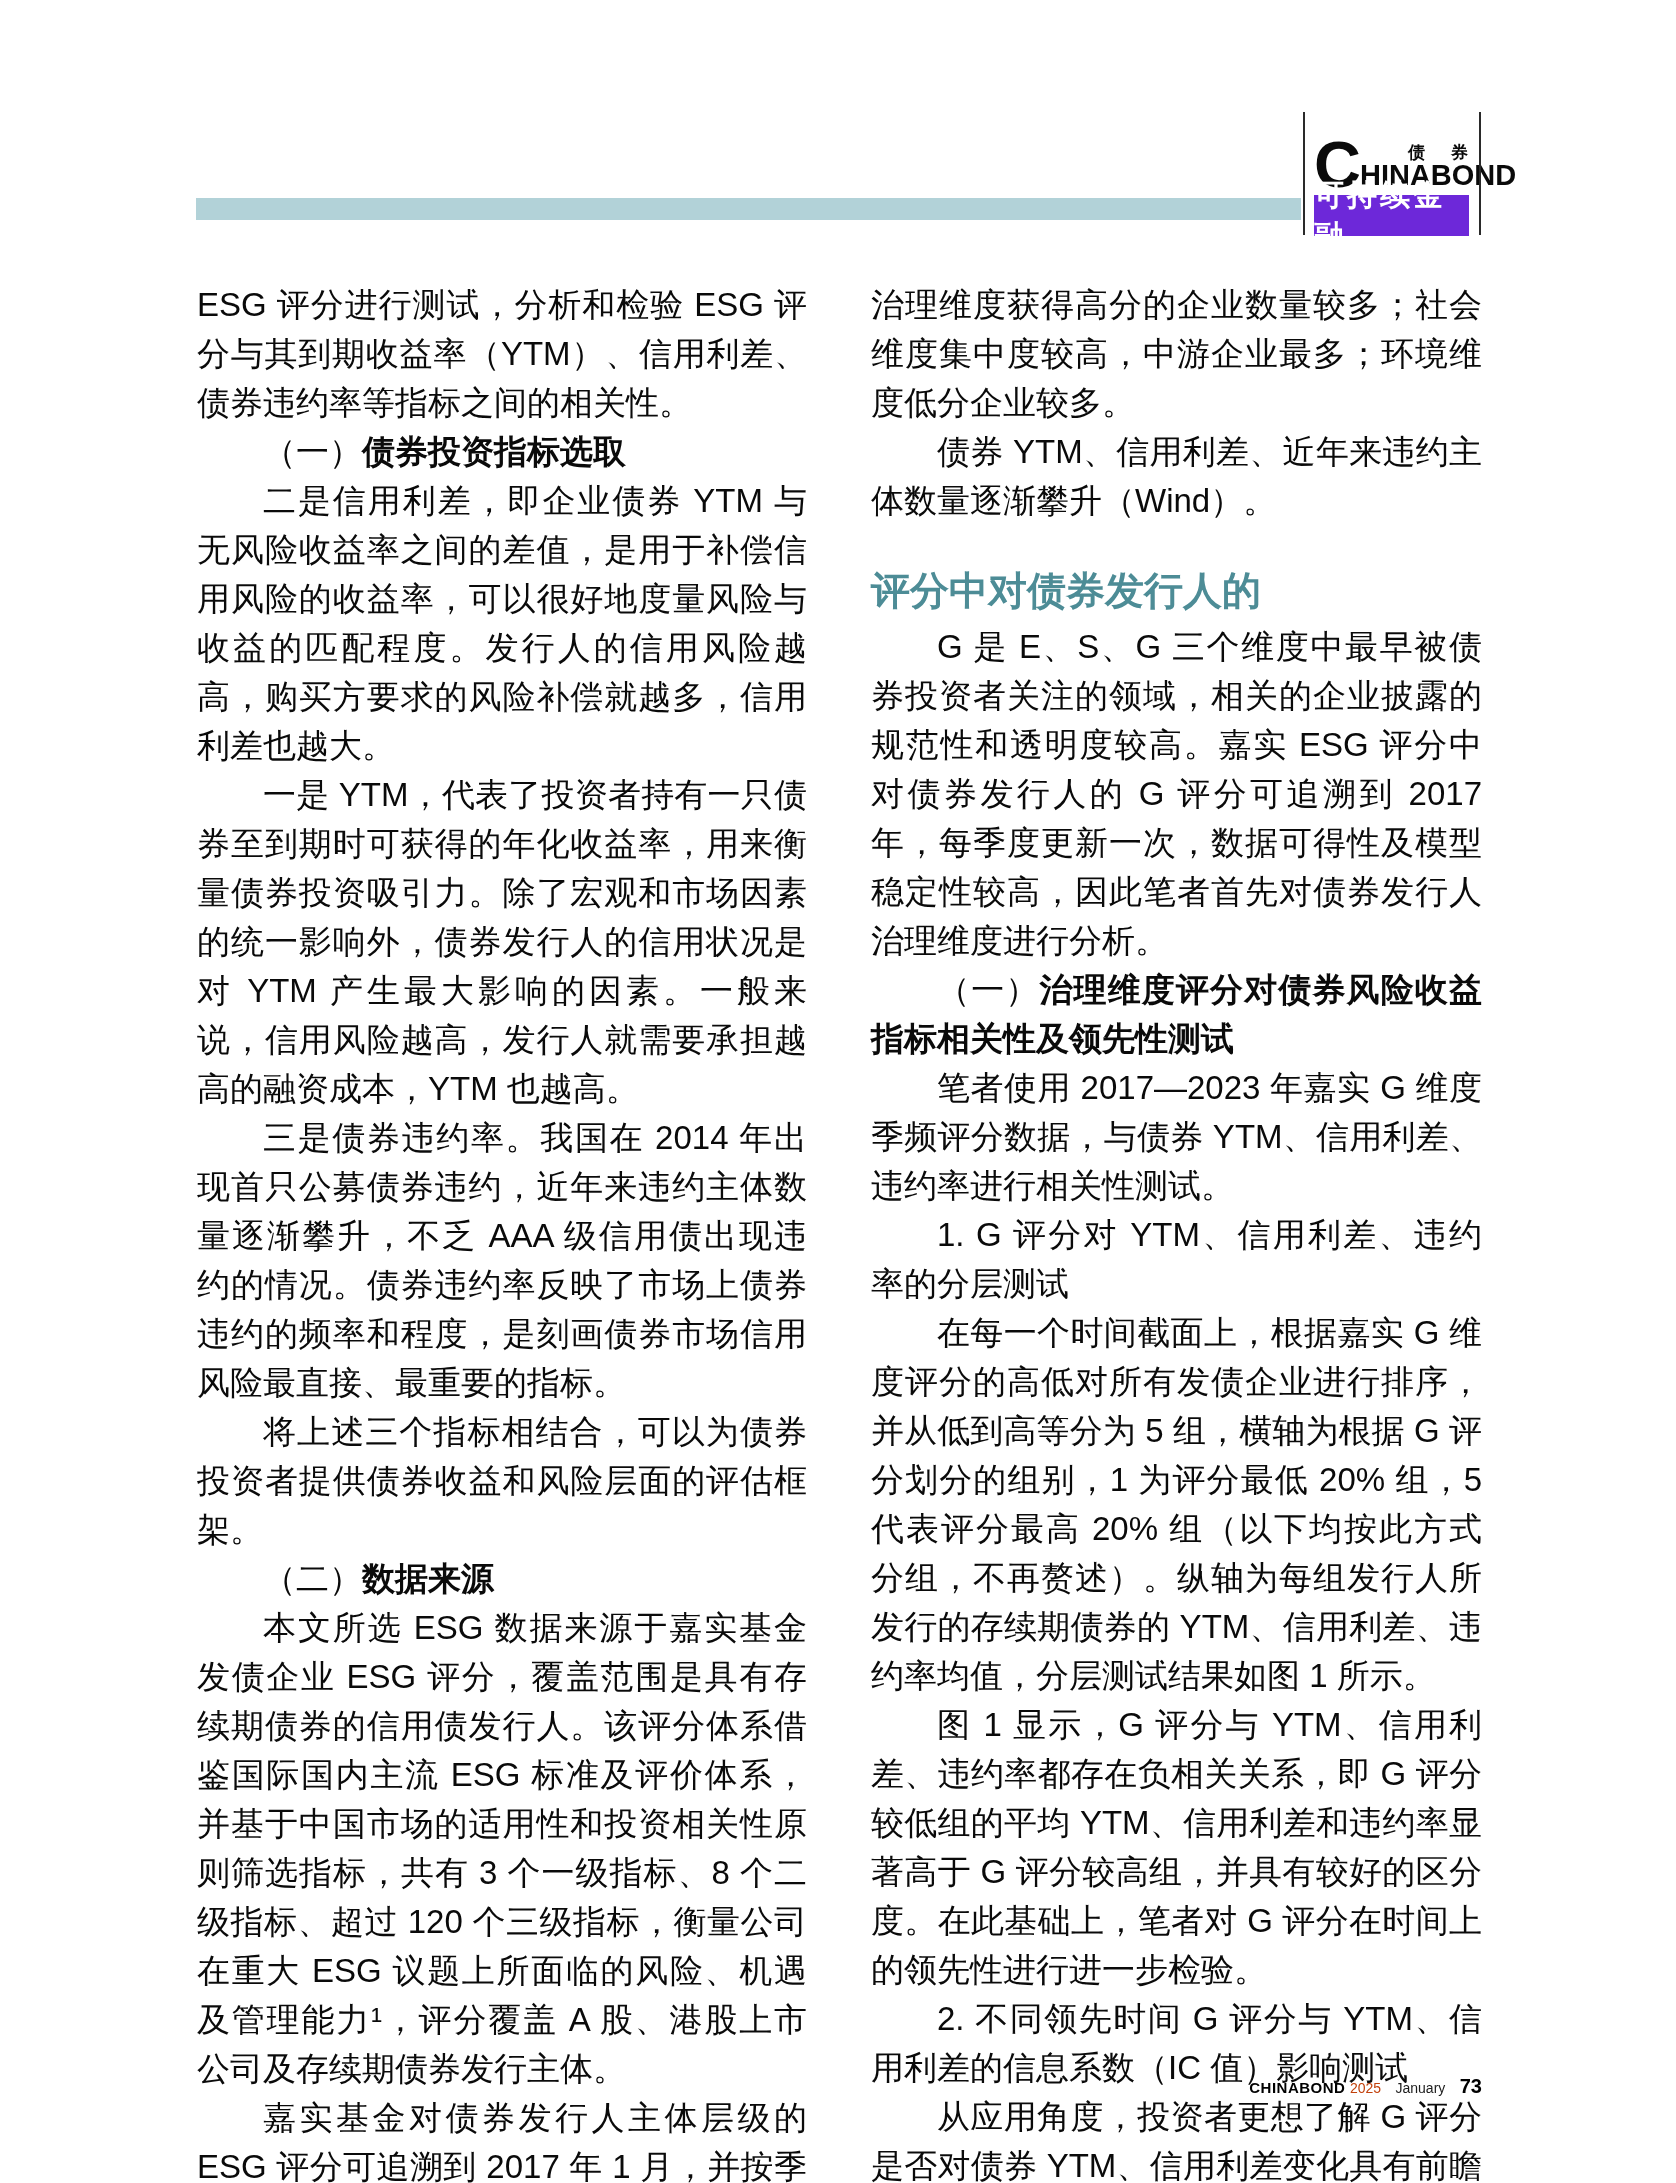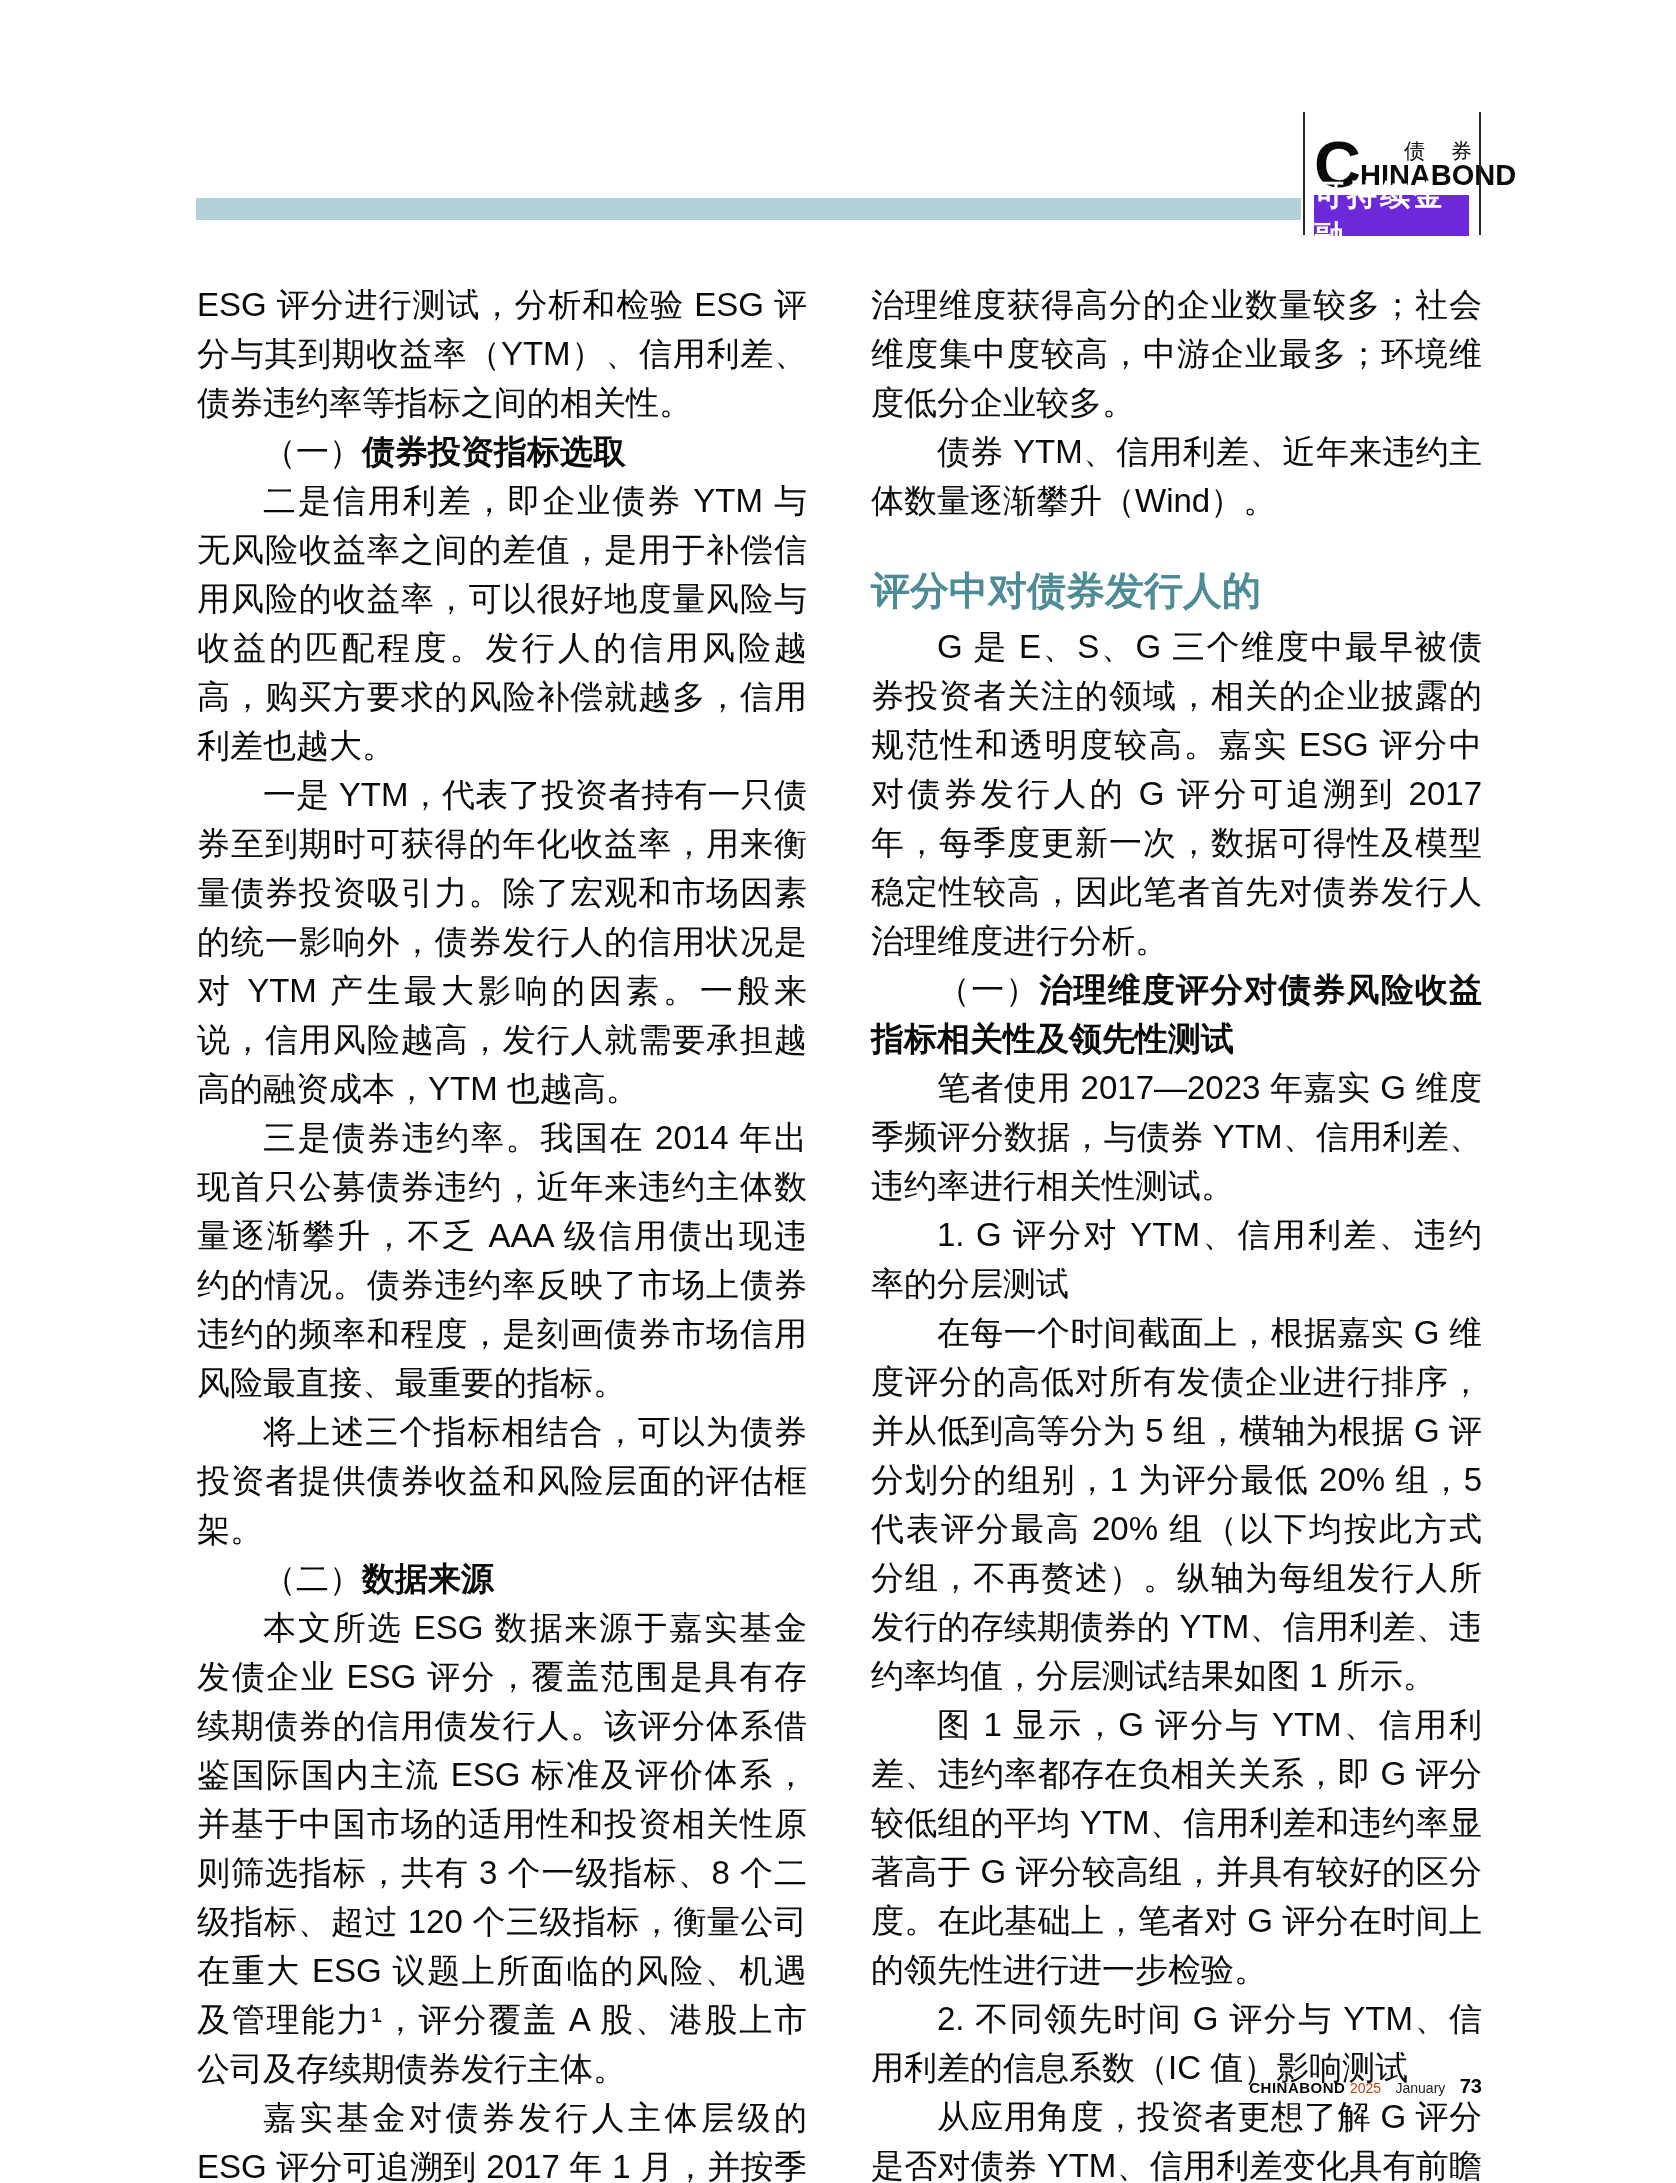--- a/index.html
+++ b/index.html
@@ -14,21 +14,21 @@
     background:#b2d2d8;
   }
   .logo{ position:absolute; left:1303px; top:112px; width:178px; height:123px; }
   .logo .vline{ position:absolute; top:0; width:2px; height:123px; background:#2a2a2a; }
   .logo .vline.left{ left:0; }
   .logo .vline.right{ right:0; }
   .logo-inner{ position:absolute; left:11px; top:12px; width:156px; }
   .logo-top{ display:flex; align-items:flex-end; justify-content:flex-start; height:67px; }
   .logo-c{ font-size:65px; line-height:0.78; font-weight:bold; letter-spacing:-2px; }
   .logo-col{ display:flex; flex-direction:column; align-items:center; margin-left:1px; }
-  .logo-cn{ font-size:21px; font-weight:normal; letter-spacing:26px; margin-right:-26px; line-height:1; }
+  .logo-cn{ font-size:17px; font-weight:bold; letter-spacing:26px; margin-right:-26px; line-height:1; }
   .logo-rest{ font-size:29px; font-weight:bold; letter-spacing:0px; line-height:1.02; }
   .logo-banner{
     margin-top:4px; width:155px; height:41px; background:#6d28d9; color:#ffffff;
     font-size:30px; font-weight:bold; letter-spacing:3px;
     display:flex; align-items:center; justify-content:center;
   }
   
   .col{
     position:absolute; top:280px; font-size:33px; line-height:49px;
     text-align:justify; color:#0a0a0a;

